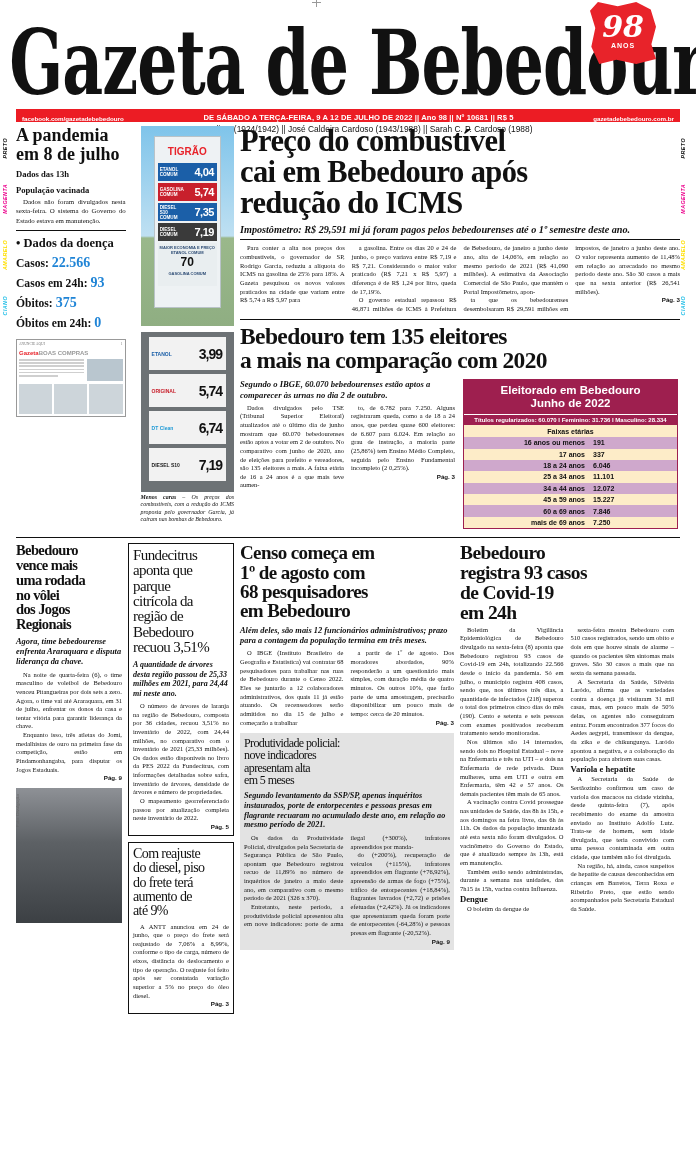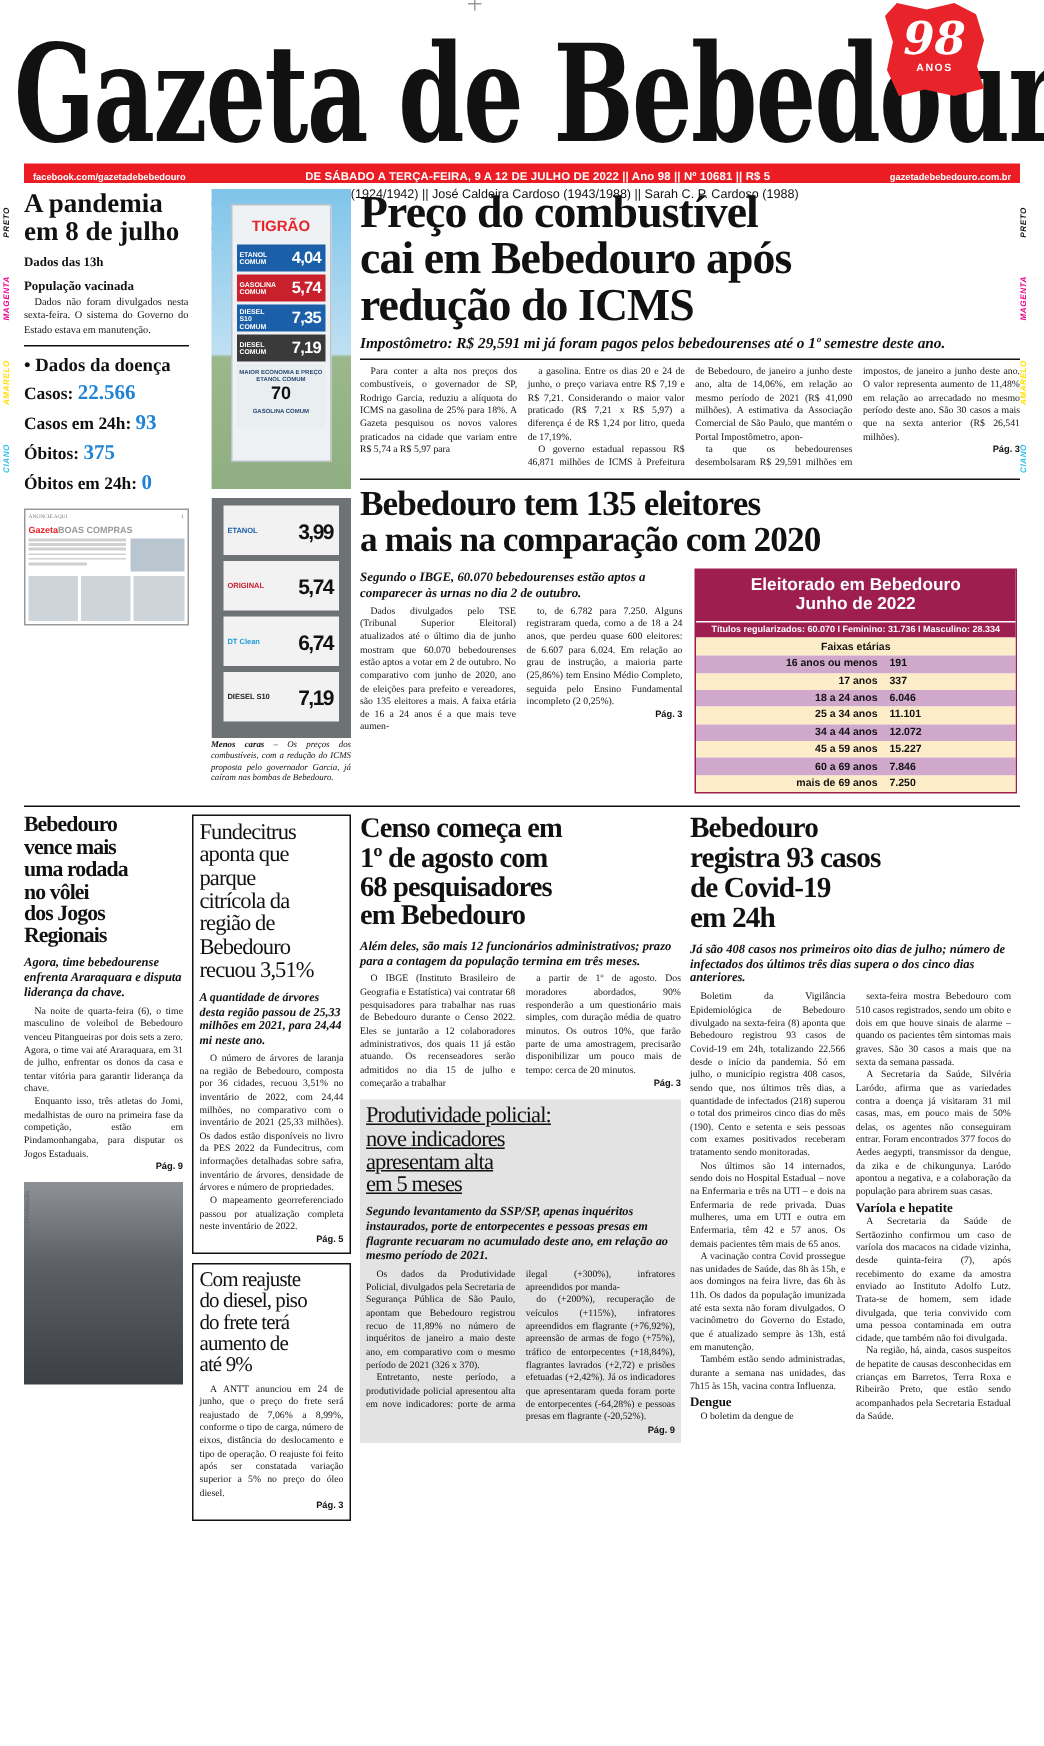--- a/index.html
+++ b/index.html
@@ -431,40 +431,39 @@
 68 pesquisadores
 em Bebedouro</h1>
       <div class="lead" style="font-size:8.4px;">Além deles, são mais 12 funcionários administrativos; prazo para a contagem da população termina em três meses.</div>
       <div class="bodytxt body2" style="margin-top:3px;">
         <p>O IBGE (Instituto Brasileiro de Geografia e Estatística) vai contratar 68 pesquisadores para trabalhar nas ruas de Bebedouro durante o Censo 2022. Eles se juntarão a 12 colaboradores administrativos, dos quais 11 já estão atuando. Os recenseadores serão admitidos no dia 15 de julho e começarão a trabalhar</p>
         <p>a partir de 1º de agosto. Dos moradores abordados, 90% responderão a um questionário mais simples, com duração média de quatro minutos. Os outros 10%, que farão parte de uma amostragem, precisarão disponibilizar um pouco mais de tempo: cerca de 20 minutos.</p>
         <span class="pg">Pág. 3</span>
       </div>
 
       <div style="background:#e3e3e3; padding:4px; margin-top:6px;">
-        <h1 class="hl" style="font-size:15px; font-weight:normal; white-space:pre-line;text-decoration:underline;">Produtividade policial:
+        <h1 class="hl" style="font-size:12px; font-weight:normal; white-space:pre-line;">Produtividade policial:
 nove indicadores
 apresentam alta
 em 5 meses</h1>
         <div class="lead" style="font-size:8.2px;">Segundo levantamento da SSP/SP, apenas inquéritos instaurados, porte de entorpecentes e pessoas presas em flagrante recuaram no acumulado deste ano, em relação ao mesmo período de 2021.</div>
         <div class="bodytxt body2" style="margin-top:3px;">
           <p>Os dados da Produtividade Policial, divulgados pela Secretaria de Segurança Pública de São Paulo, apontam que Bebedouro registrou recuo de 11,89% no número de inquéritos de janeiro a maio deste ano, em comparativo com o mesmo período de 2021 (326 x 370).</p>
           <p>Entretanto, neste período, a produtividade policial apresentou alta em nove indicadores: porte de arma ilegal (+300%), infratores apreendidos por manda-</p>
           <p>do (+200%), recuperação de veículos (+115%), infratores apreendidos em flagrante (+76,92%), apreensão de armas de fogo (+75%), tráfico de entorpecentes (+18,84%), flagrantes lavrados (+2,72) e prisões efetuadas (+2,42%). Já os indicadores que apresentaram queda foram porte de entorpecentes (-64,28%) e pessoas presas em flagrante (-20,52%).</p>
           <span class="pg">Pág. 9</span>
         </div>
       </div>
     </div>
 
     <div style="width:214px;">
       <h1 class="hl" style="font-size:19.5px; white-space:pre-line;">Bebedouro
 registra 93 casos
 de Covid-19
 em 24h</h1>
-      <div class="lead" style="font-size:8.4px;">Já são 408 casos nos primeiros oito dias de julho; número de infectados dos últimos três dias supera o dos cinco dias anteriores.</div>
       <div style="display:flex; gap:7px; margin-top:3px;">
         <div style="flex:1;">
           <div class="bodytxt">
             <p>Boletim da Vigilância Epidemiológica de Bebedouro divulgado na sexta-feira (8) aponta que Bebedouro registrou 93 casos de Covid-19 em 24h, totalizando 22.566 desde o início da pandemia. Só em julho, o município registra 408 casos, sendo que, nos últimos três dias, a quantidade de infectados (218) superou o total dos primeiros cinco dias do mês (190). Cento e setenta e seis pessoas com exames positivados receberam tratamento sendo monitoradas.</p>
             <p>Nos últimos são 14 internados, sendo dois no Hospital Estadual – nove na Enfermaria e três na UTI – e dois na Enfermaria de rede privada. Duas mulheres, uma em UTI e outra em Enfermaria, têm 42 e 57 anos. Os demais pacientes têm mais de 65 anos.</p>
             <p>A vacinação contra Covid prossegue nas unidades de Saúde, das 8h às 15h, e aos domingos na feira livre, das 6h às 11h. Os dados da população imunizada até esta sexta não foram divulgados. O vacinômetro do Governo do Estado, que é atualizado sempre às 13h, está em manutenção.</p>
             <p>Também estão sendo administradas, durante a semana nas unidades, das 7h15 às 15h, vacina contra Influenza.</p>
             <p class="subhead">Dengue</p>
             <p>O boletim da dengue de</p>
           </div>

